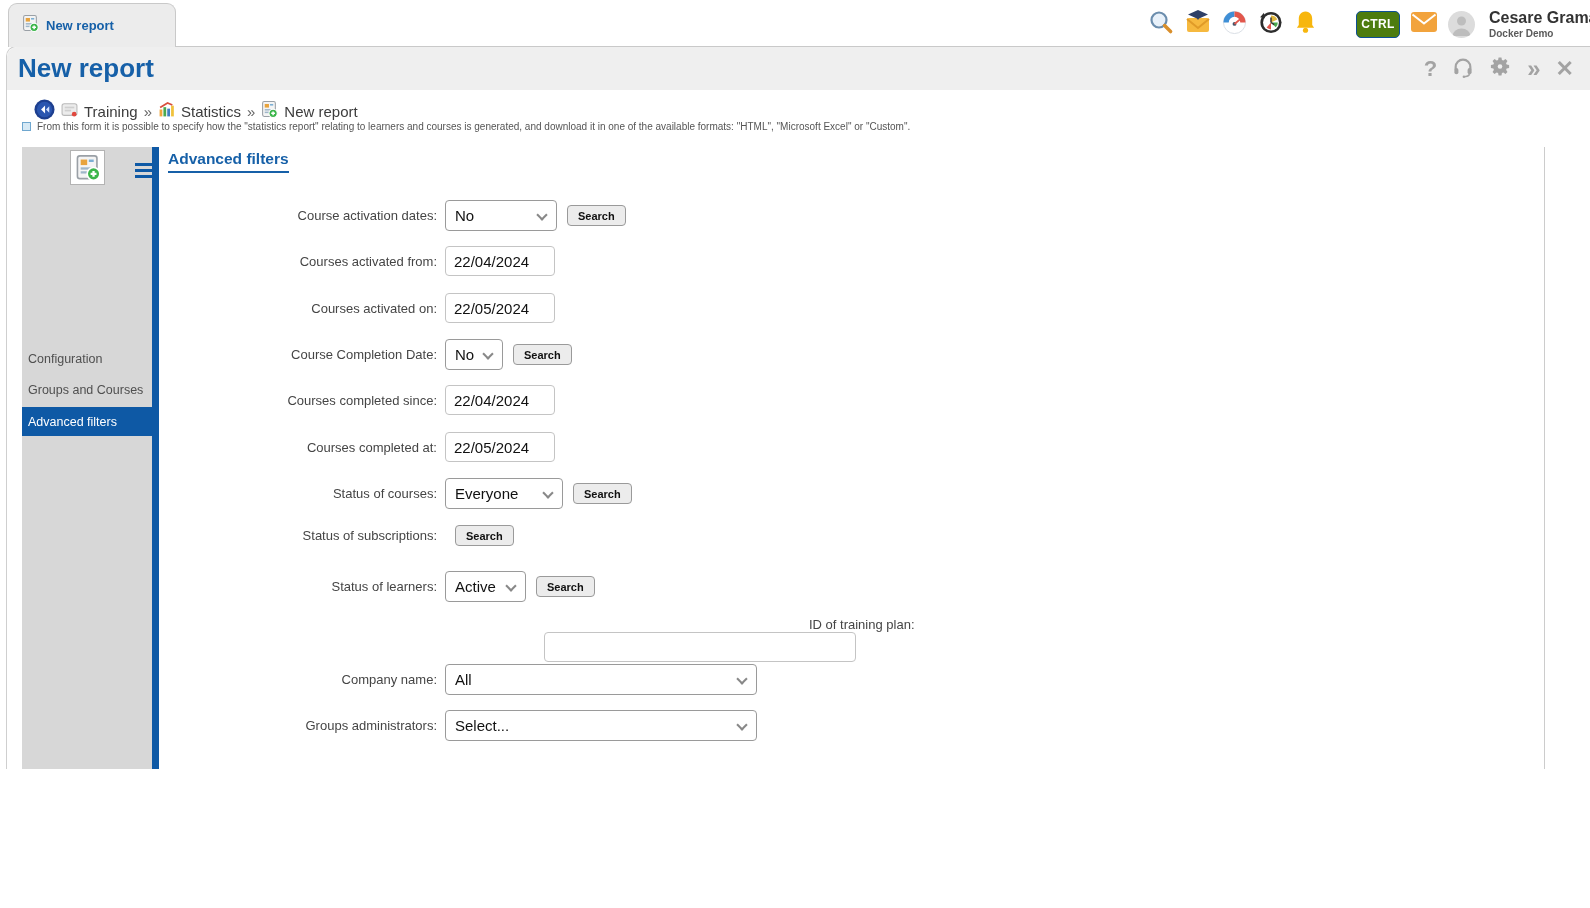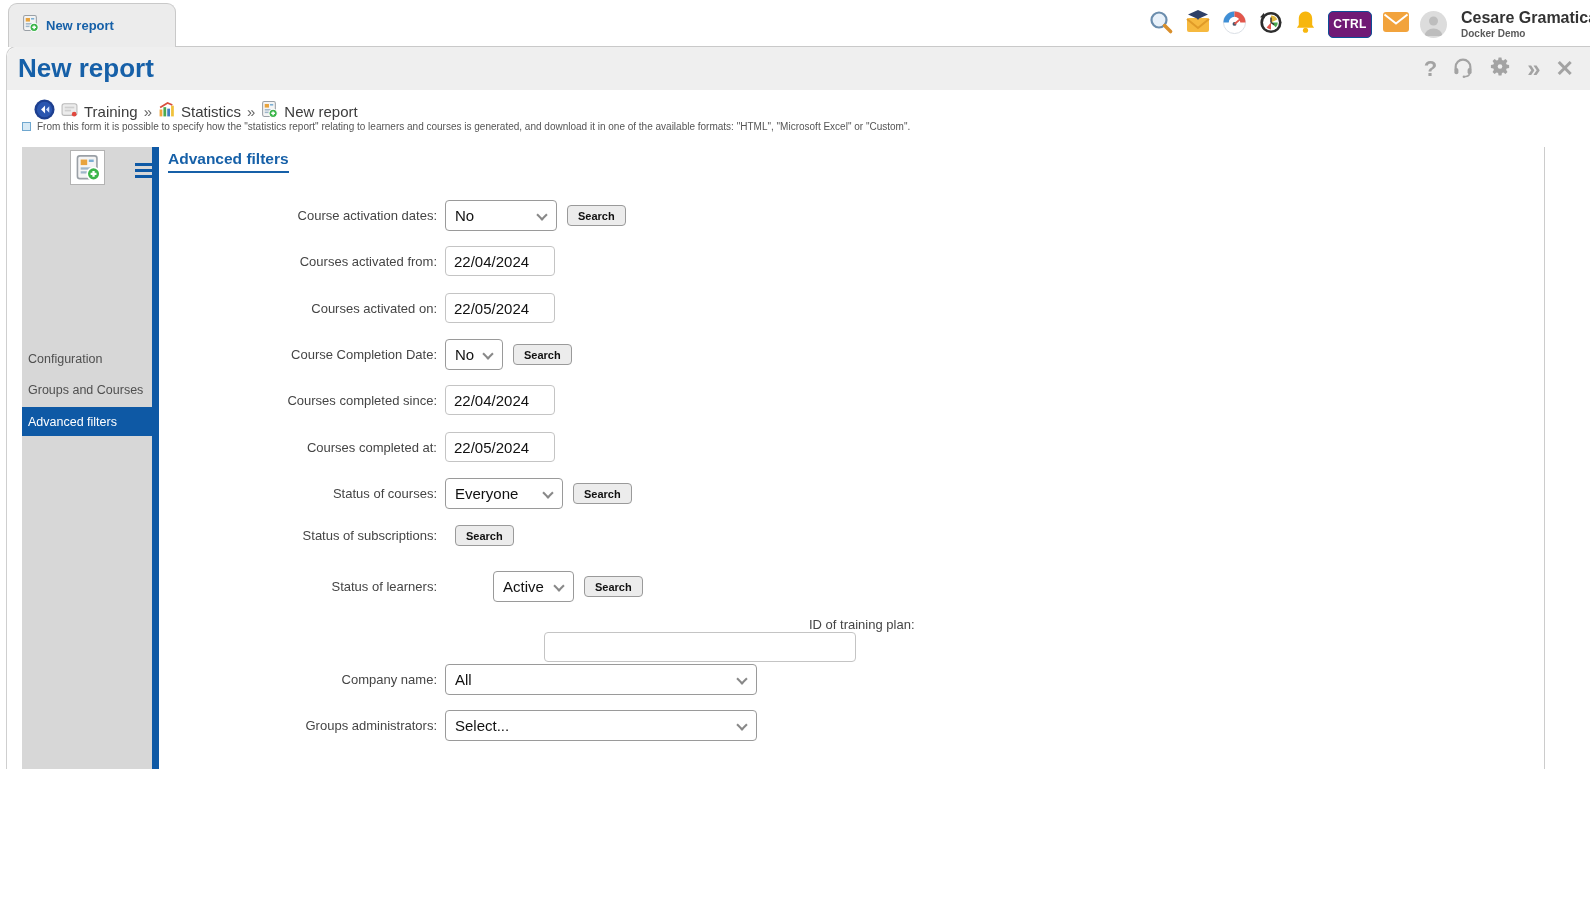--- a/index.html
+++ b/index.html
@@ -8,23 +8,23 @@
 
   
   .tab { position:absolute; left:8px; top:3px; width:168px; height:44px; background:#ececec;
          border:1px solid #c9c9c9; border-bottom:none; border-radius:9px 9px 0 0;
          display:flex; align-items:center; gap:7px; padding-left:13px; z-index:3; cursor:pointer; }
   .tab-label { color:#1660a8; font-size:13px; font-weight:bold; }
 
   
   .topicons { position:absolute; left:1148px; top:9px; display:flex; align-items:center; gap:11px; z-index:3; }
   .topicons > * { flex:none; }
-  .ctrl-btn { width:44px; height:27px; background:#701a75; border:1px solid #0d4f96; border-radius:5px;
+  .ctrl-btn { width:44px; height:27px; background:#4d7c0f; border:1px solid #0d4f96; border-radius:5px;
               color:#fff; font-size:12px; font-weight:bold; display:flex; align-items:center;
-              justify-content:center; letter-spacing:.4px; cursor:pointer; }
+              justify-content:center; letter-spacing:.4px; cursor:pointer;margin-left:28px; }
   .avatar { width:27px; height:27px; border-radius:50%; background:#dcdcdc; overflow:hidden; position:relative; cursor:pointer; }
   .avatar svg { position:absolute; left:0; top:0; }
   .userblock { margin-left:3px; cursor:pointer; }
   .user-name { font-size:16px; font-weight:bold; color:#333; white-space:nowrap; }
   .user-role { font-size:10px; font-weight:bold; color:#5a5a5a; margin-top:1px; }
 
   
   .frame { position:absolute; left:6px; top:46px; width:1584px; height:862px;
            border-left:1px solid #cfcfcf; border-top:1px solid #c9c9c9; border-radius:10px 0 0 0; background:#fff; }
   .titlebar { position:absolute; left:7px; top:47px; width:1583px; height:43px; background:#efefef;
@@ -305,21 +305,21 @@
           <span class="chev"></span>
         </div>
         <button class="fsearch">Search</button>
       </div>
       <div class="frow" style="top: 525px;">
         <span class="flabel">Status of subscriptions:</span>
         <button class="fsearch">Search</button>
       </div>
       <div class="frow" style="top: 571px;">
         <span class="flabel">Status of learners:</span>
-        <div class="fselect" style="width: 81px; margin-left: 48px;">
+        <div class="fselect" style="width: 81px;">
           <span>Active</span>
           <span class="chev"></span>
         </div>
         <button class="fsearch">Search</button>
       </div>
       <div class="frow" style="top: 617px; flex-direction: column;">
         <span class="flabel">ID of training plan:</span>
         <input class="finput" value="" style="width: 312px;">
       </div>
       <div class="frow" style="top: 664px;">

